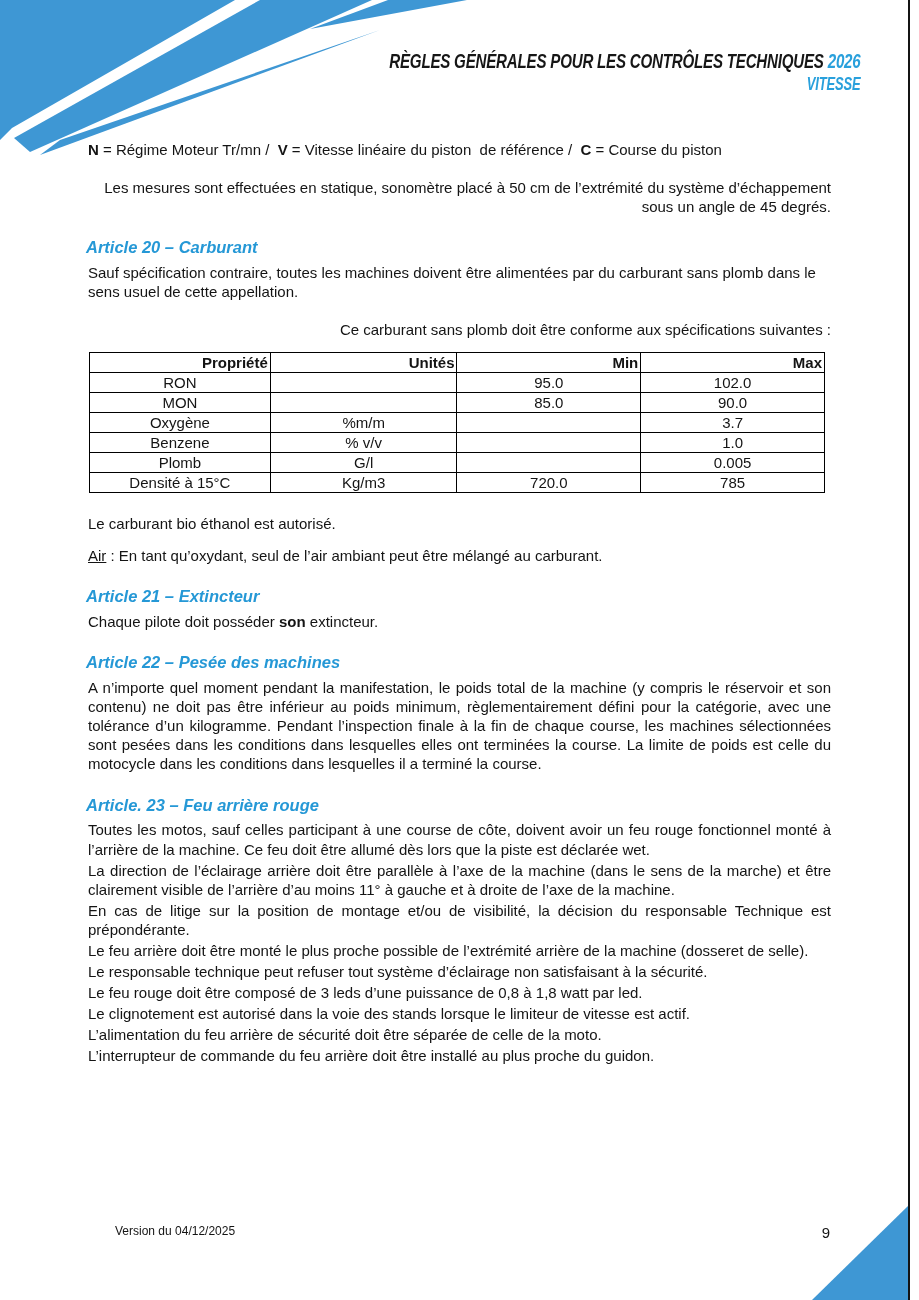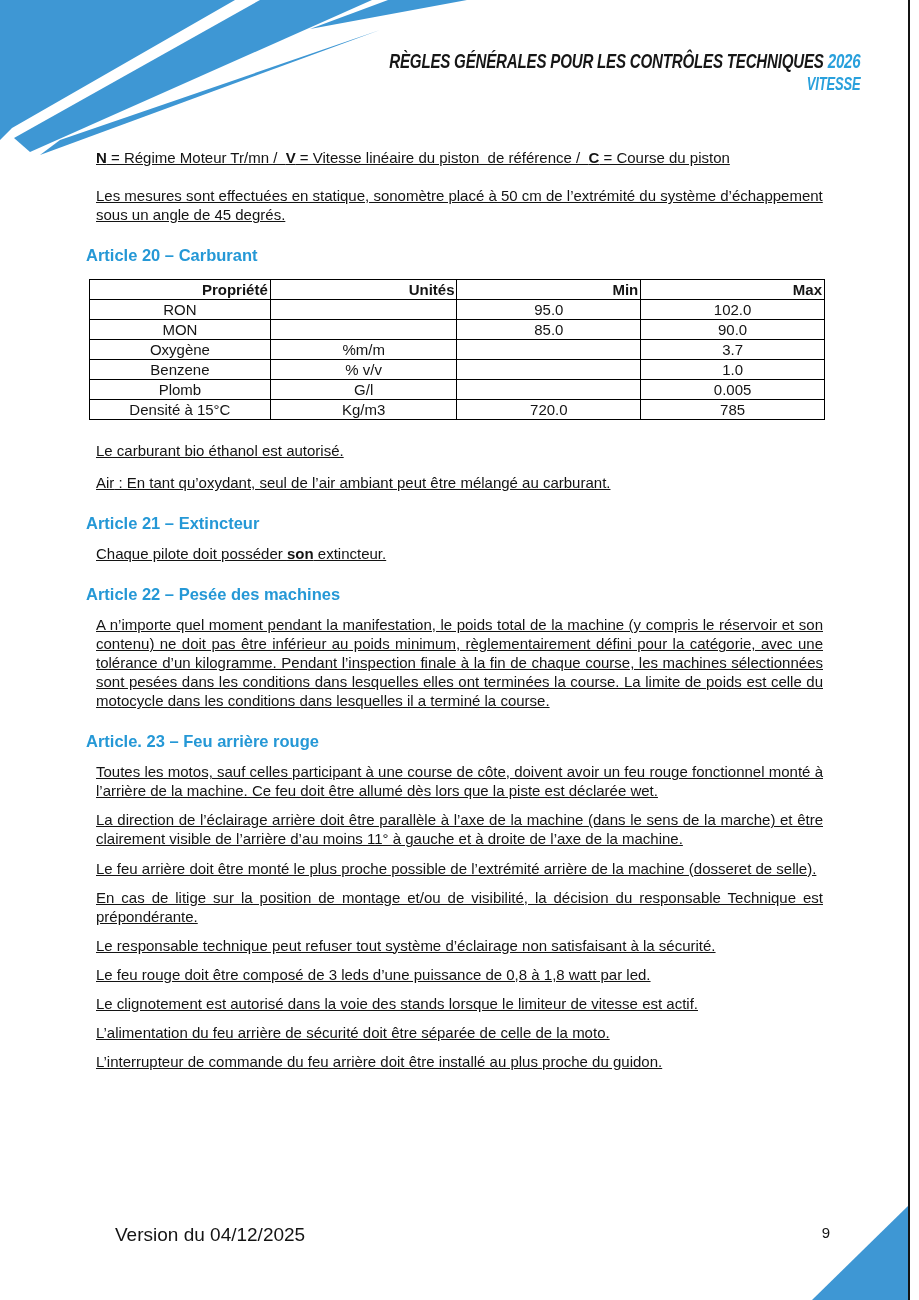--- a/index.html
+++ b/index.html
@@ -12,34 +12,34 @@
   .title-block{
     position:absolute;top:50px;right:58px;text-align:right;
     font-style:italic;font-weight:bold;line-height:1.05;
   }
   .title-line1{display:block;font-size:21px;white-space:nowrap;
     transform:scaleX(0.72);transform-origin:100% 50%;color:#161616;letter-spacing:-0.3px;}
   .title-year{color:#29a0dc;}
   .title-line2{display:block;font-size:18px;margin-top:3px;white-space:nowrap;
     transform:scaleX(0.72);transform-origin:100% 50%;color:#29a0dc;letter-spacing:-0.2px;}
   .content{position:absolute;left:86px;top:138px;width:747px;font-size:15px;line-height:1.27;}
-  p{margin:10px;text-decoration:underline;}
+  p{margin:2px;}
   .legend{white-space:pre-wrap;}
   .b{font-weight:bold;}
   .u{text-decoration:underline;}
-  .mt{margin-top:19px;}
+  .mt{margin-top:19px;text-align:right;}
   .mt-s{margin-top:13px;}
-  .heading{color:#2598d6;font-weight:bold;font-size:16.5px;margin:21px 0 5px 0;}
+  .heading{color:#2598d6;font-weight:bold;font-size:16.5px;margin:21px 0 5px 0;font-style:italic;}
   .just{text-align:justify;}
   table{border-collapse:collapse;width:736px;margin:13px 0 21px 3px;table-layout:fixed;}
   th,td{border:1px solid #000;text-align:center;font-size:15px;height:19px;
     padding:0 2px;line-height:1.15;overflow:hidden;white-space:nowrap;}
   th{font-weight:bold;text-align:right;}
   col.c1{width:24.6%;}col.c2{width:25.4%;}col.c3{width:25.0%;}col.c4{width:25.0%;}
-  .footer-version{position:absolute;left:115px;top:1224px;font-size:19px;}
+  .footer-version{position:absolute;left:115px;top:1224px;font-size:12px;}
   .footer-page{position:absolute;right:89px;top:1224px;font-size:15px;}
 </style>
 </head>
 <body>
 
 <div class="page">
 
   <svg class="decor" viewBox="0 0 919 1300" aria-hidden="true">
     <g>
       <polygon points="0,0 235,0 12,128 0,140" fill="#3E97D4"></polygon>
@@ -56,20 +56,22 @@
     <span class="title-line2">VITESSE</span>
   </div>
 
   <div class="content">
 
     <p class="legend"><span class="b">N</span><span> = Régime Moteur Tr/mn /  </span><span class="b">V</span><span> = Vitesse linéaire du piston  de référence /  </span><span class="b">C</span><span> = Course du piston</span></p>
 
     <p class="mt">Les mesures sont effectuées en statique, sonomètre placé à 50 cm de l’extrémité du système d’échappement sous un angle de 45 degrés.</p>
 
     <h2 class="heading">Article 20 – Carburant</h2>
+    <p>Sauf spécification contraire, toutes les machines doivent être alimentées par du carburant sans plomb dans le sens usuel de cette appellation.</p>
+    <p class="mt">Ce carburant sans plomb doit être conforme aux spécifications suivantes :</p>
 
     <table>
       <colgroup>
           <col class="c1">
           <col class="c2">
           <col class="c3">
           <col class="c4">
         </colgroup>
       <thead>
         <tr>
@@ -125,22 +127,22 @@
     <h2 class="heading">Article 21 – Extincteur</h2>
     <p><span>Chaque pilote doit posséder </span><span class="b">son</span><span> extincteur.</span></p>
 
     <h2 class="heading">Article 22 – Pesée des machines</h2>
     <p class="just">A n’importe quel moment pendant la manifestation, le poids total de la machine (y compris le réservoir et son contenu) ne doit pas être inférieur au poids minimum, règlementairement défini pour la catégorie, avec une tolérance d’un kilogramme. Pendant l’inspection finale à la fin de chaque course, les machines sélectionnées sont pesées dans les conditions dans lesquelles elles ont terminées la course. La limite de poids est celle du motocycle dans les conditions dans lesquelles il a terminé la course.</p>
 
     <h2 class="heading">Article. 23 – Feu arrière rouge</h2>
     <div>
         <p class="just">Toutes les motos, sauf celles participant à une course de côte, doivent avoir un feu rouge fonctionnel monté à l’arrière de la machine. Ce feu doit être allumé dès lors que la piste est déclarée wet.</p>
         <p class="just">La direction de l’éclairage arrière doit être parallèle à l’axe de la machine (dans le sens de la marche) et être clairement visible de l’arrière d’au moins 11° à gauche et à droite de l’axe de la machine.</p>
+        <p class="just">En cas de litige sur la position de montage et/ou de visibilité, la décision du responsable Technique est prépondérante.</p>
         <p class="just">Le feu arrière doit être monté le plus proche possible de l’extrémité arrière de la machine (dosseret de selle).</p>
-        <p class="just">En cas de litige sur la position de montage et/ou de visibilité, la décision du responsable Technique est prépondérante.</p>
         <p class="just">Le responsable technique peut refuser tout système d’éclairage non satisfaisant à la sécurité.</p>
         <p class="just">Le feu rouge doit être composé de 3 leds d’une puissance de 0,8 à 1,8 watt par led.</p>
         <p class="just">Le clignotement est autorisé dans la voie des stands lorsque le limiteur de vitesse est actif.</p>
         <p class="just">L’alimentation du feu arrière de sécurité doit être séparée de celle de la moto.</p>
         <p class="just">L’interrupteur de commande du feu arrière doit être installé au plus proche du guidon.</p>
       </div>
 
   </div>
 
   <div class="footer-version">Version du 04/12/2025</div>

